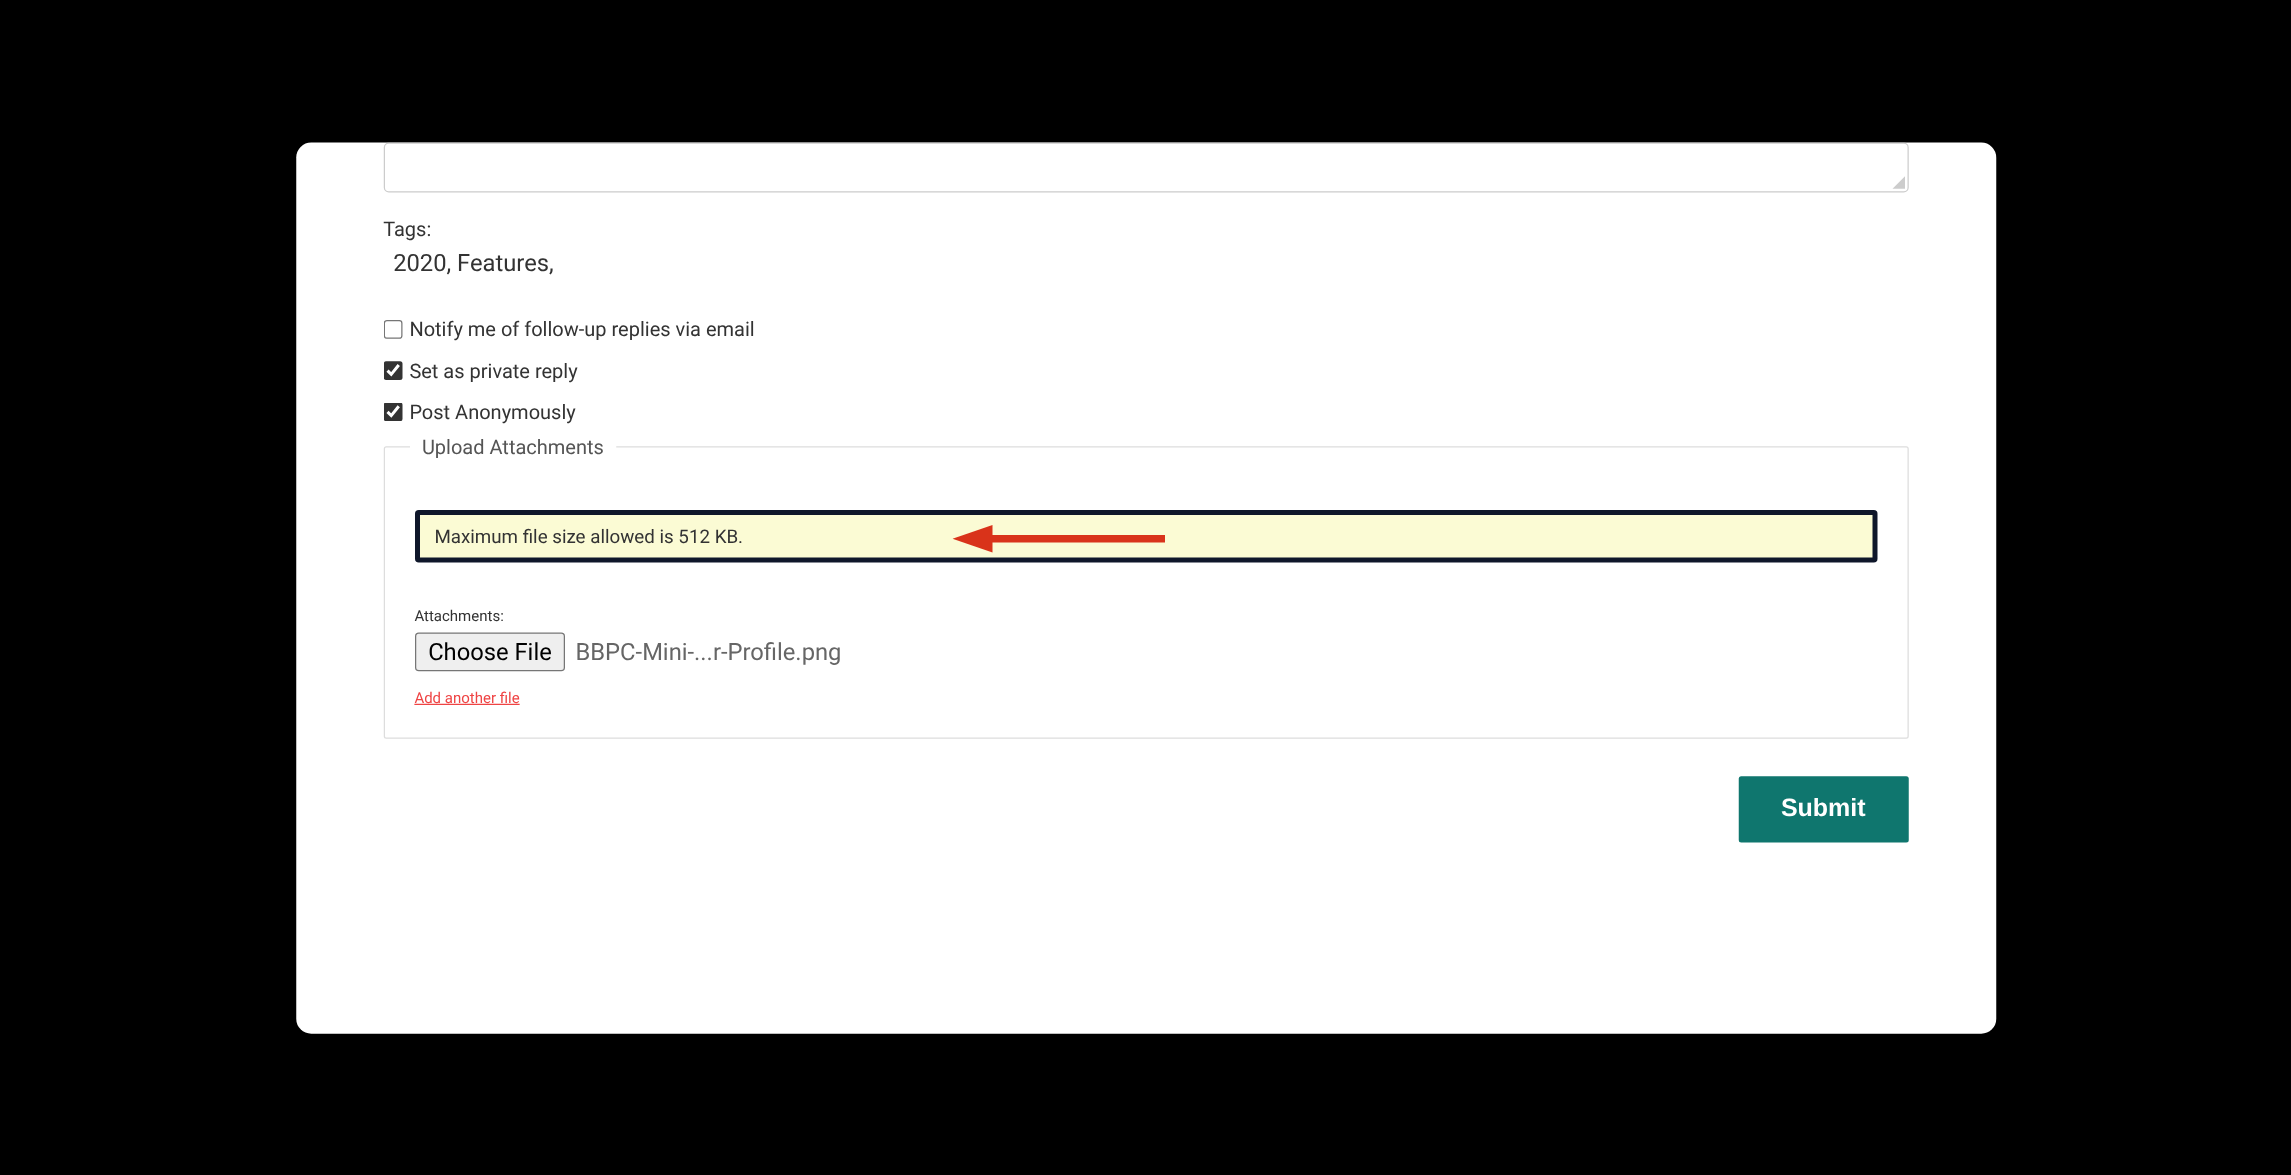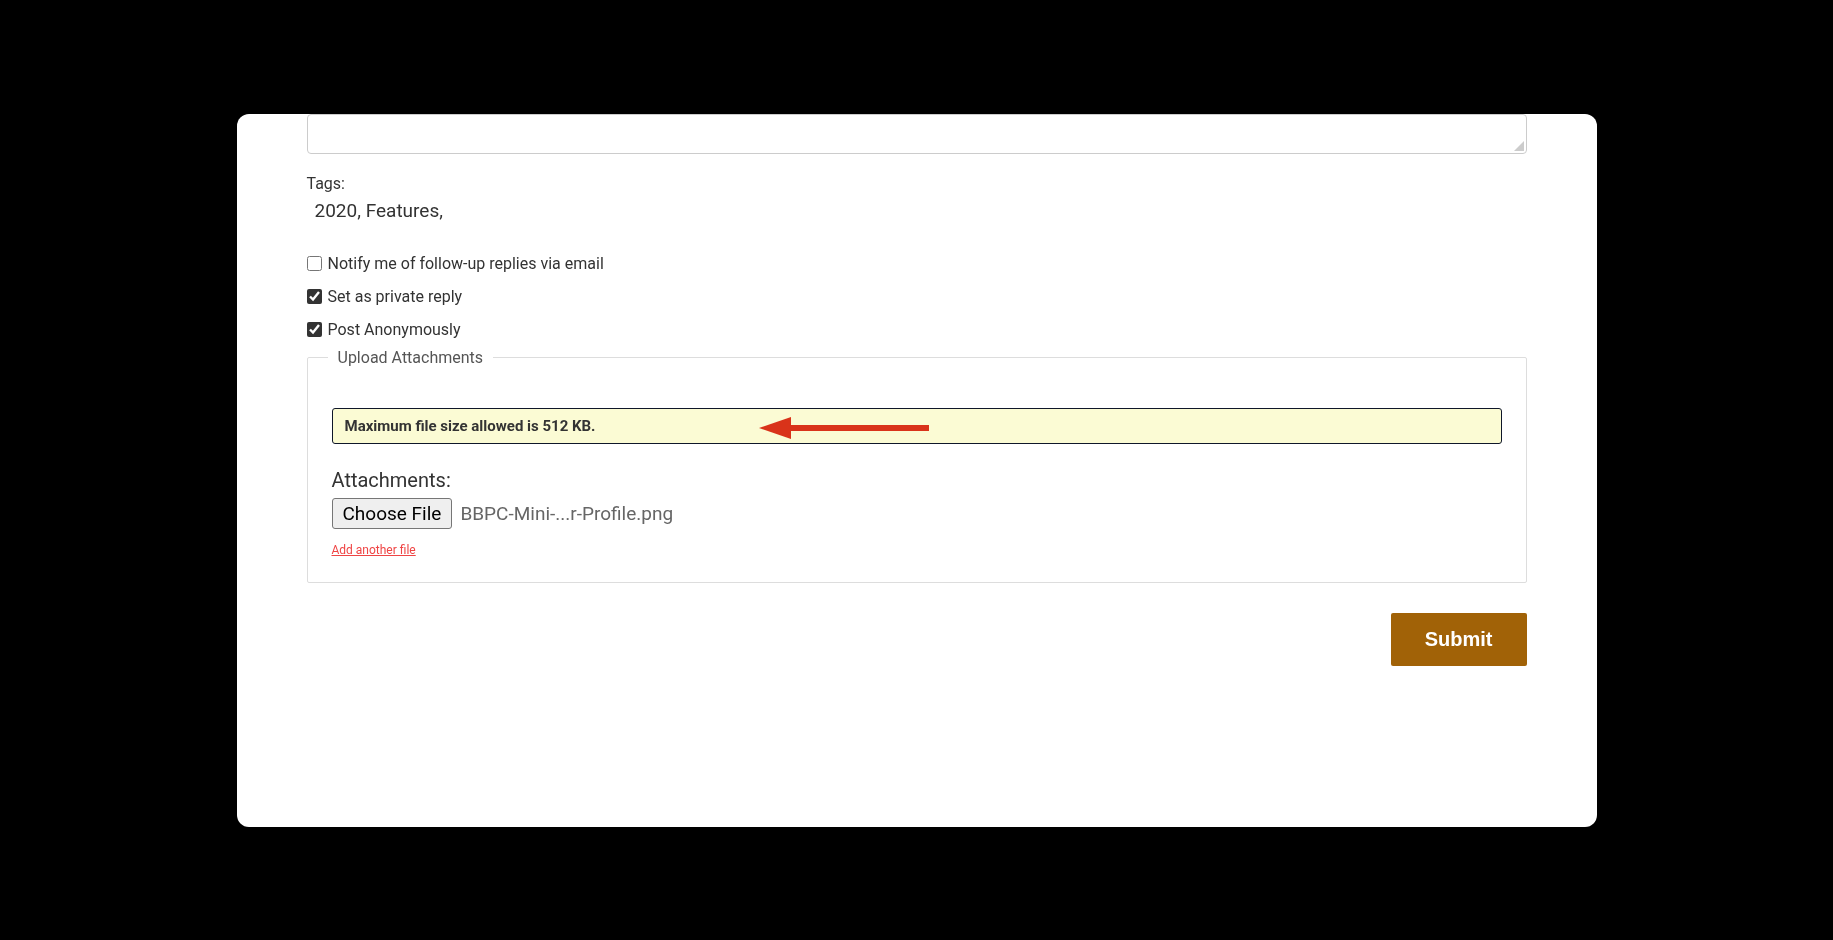--- a/index.html
+++ b/index.html
@@ -86,37 +86,36 @@
       position: absolute;
       top: -10px;
       left: 20px;
       background: #fff;
       padding: 0 10px;
       font-size: 16px;
       color: #555;
     }
     .notice-bar {
       background: #fbfbd4;
-      border: 1px solid #0f172a;
+      border: 4px solid #0f172a;
       border-radius: 3px;
       padding: 8px 12px;
       font-size: 15px;
       color: #333;
-      margin-bottom: 24px;
-      position: relative;
-      font-weight: bold;
+      margin-bottom: 36px;
+      position: relative;
     }
     .arrow-annotation {
       position: absolute;
       left: 426px;
       top: 6px;
       pointer-events: none;
     }
     .attachments-label {
-      font-size: 20px;
+      font-size: 12px;
       color: #333;
       margin-bottom: 6px;
     }
     .file-input-row {
       display: flex;
       align-items: center;
       margin-bottom: 10px;
     }
     .choose-file-btn {
       background: #efefef;
@@ -137,21 +136,21 @@
       text-decoration: underline;
       font-size: 12px;
       cursor: pointer;
     }
     .submit-row {
       display: flex;
       justify-content: flex-end;
       margin-top: 30px;
     }
     .submit-button {
-      background: #a16207;
+      background: #0f766e;
       color: #fff;
       border: none;
       padding: 15px 34px;
       font-size: 20px;
       font-weight: 600;
       cursor: pointer;
       border-radius: 2px;
     }
   </style>
 </head>

